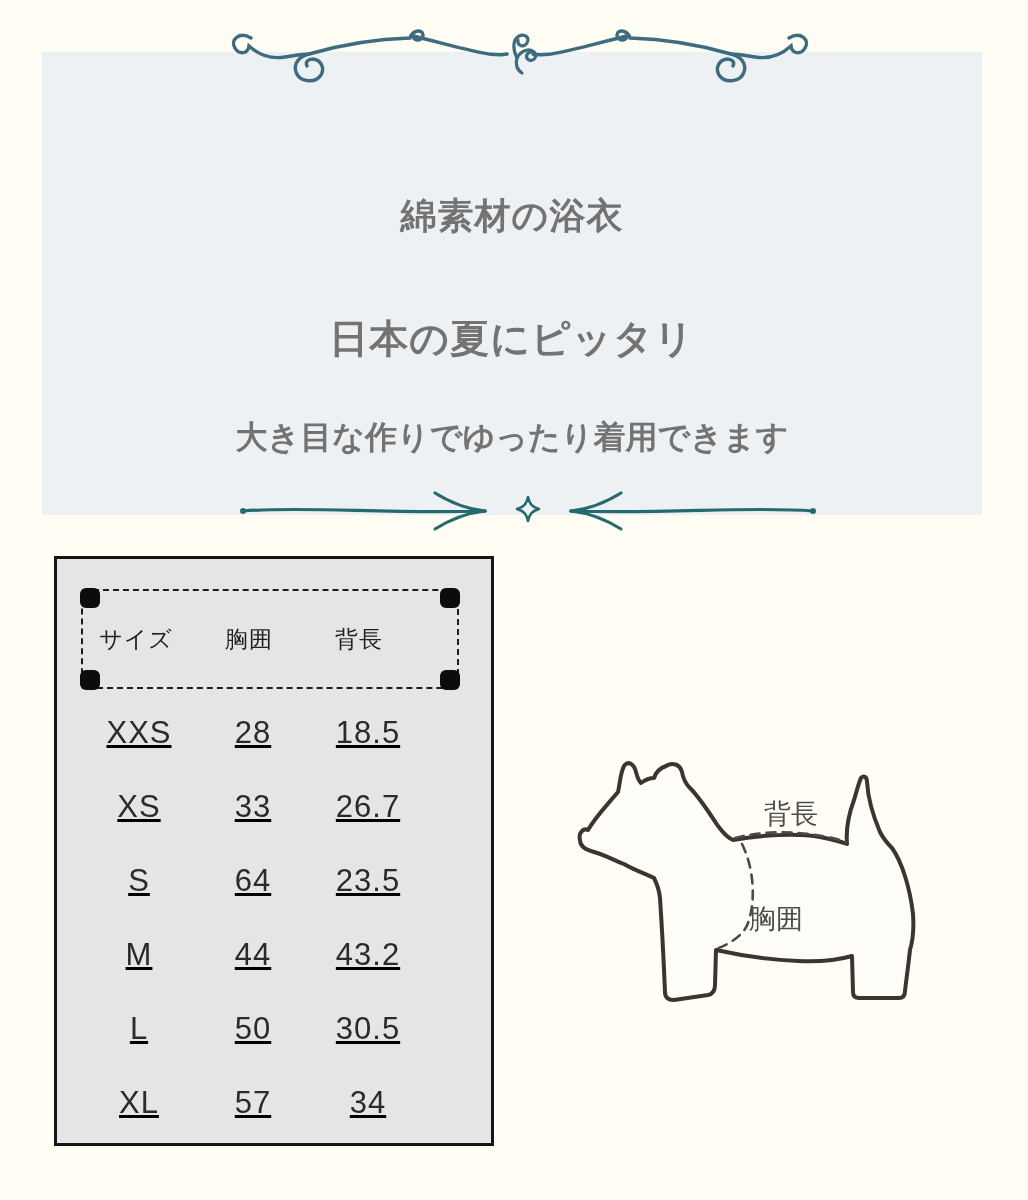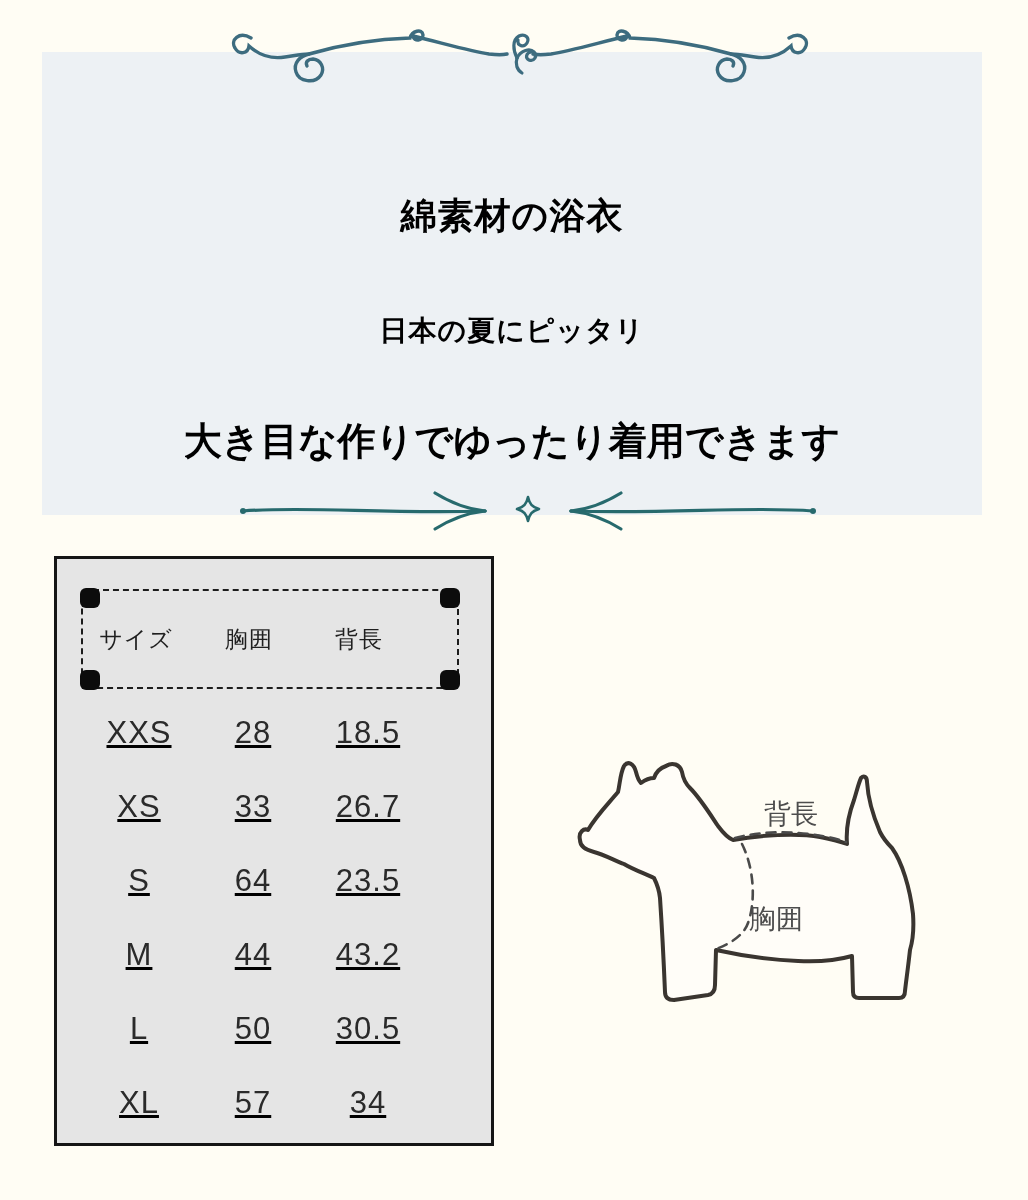--- a/index.html
+++ b/index.html
@@ -2,24 +2,24 @@
 <html><head>
 <meta charset="utf-8">
 <style>
   * { margin:0; padding:0; box-sizing:border-box; }
   html,body { width:1028px; height:1200px; }
   body { background:#fffdf4; font-family:"Liberation Sans","DejaVu Sans",sans-serif; }
   .stage { position:relative; width:1028px; height:1200px; overflow:hidden; }
 
   
   .banner { position:absolute; left:42px; top:52px; width:940px; height:463px; background:#edf1f4; }
-  .banner-line { position:absolute; left:0; width:100%; text-align:center; color:#000000; font-weight:700; }
+  .banner-line { position:absolute; left:0; width:100%; text-align:center; color:#737373; font-weight:700; }
   .banner-line.l1 { top:140px; font-size:36px; letter-spacing:1px; }
-  .banner-line.l2 { top:260px; font-size:28px; letter-spacing:1px; }
-  .banner-line.l3 { top:364px; font-size:38px; letter-spacing:0px; }
+  .banner-line.l2 { top:260px; font-size:39px; letter-spacing:1px; }
+  .banner-line.l3 { top:364px; font-size:32px; letter-spacing:0px; }
   .flourish-top { position:absolute; left:225px; top:28px; }
   .flourish-bottom { position:absolute; left:235px; top:490px; }
 
   
   .table-box { position:absolute; left:54px; top:556px; width:440px; height:590px; background:#e5e5e5; border:3px solid #151515; }
   .head-dash { position:absolute; left:24px; top:30px; width:378px; height:100px; border:2px dashed #1c1c1c; border-radius:12px; }
   .csq { position:absolute; width:20px; height:20px; background:#0c0c0c; border-radius:6px; }
   .csq.tl { left:-3px; top:-3px; }
   .csq.tr { right:-3px; top:-3px; }
   .csq.bl { left:-3px; bottom:-3px; }

